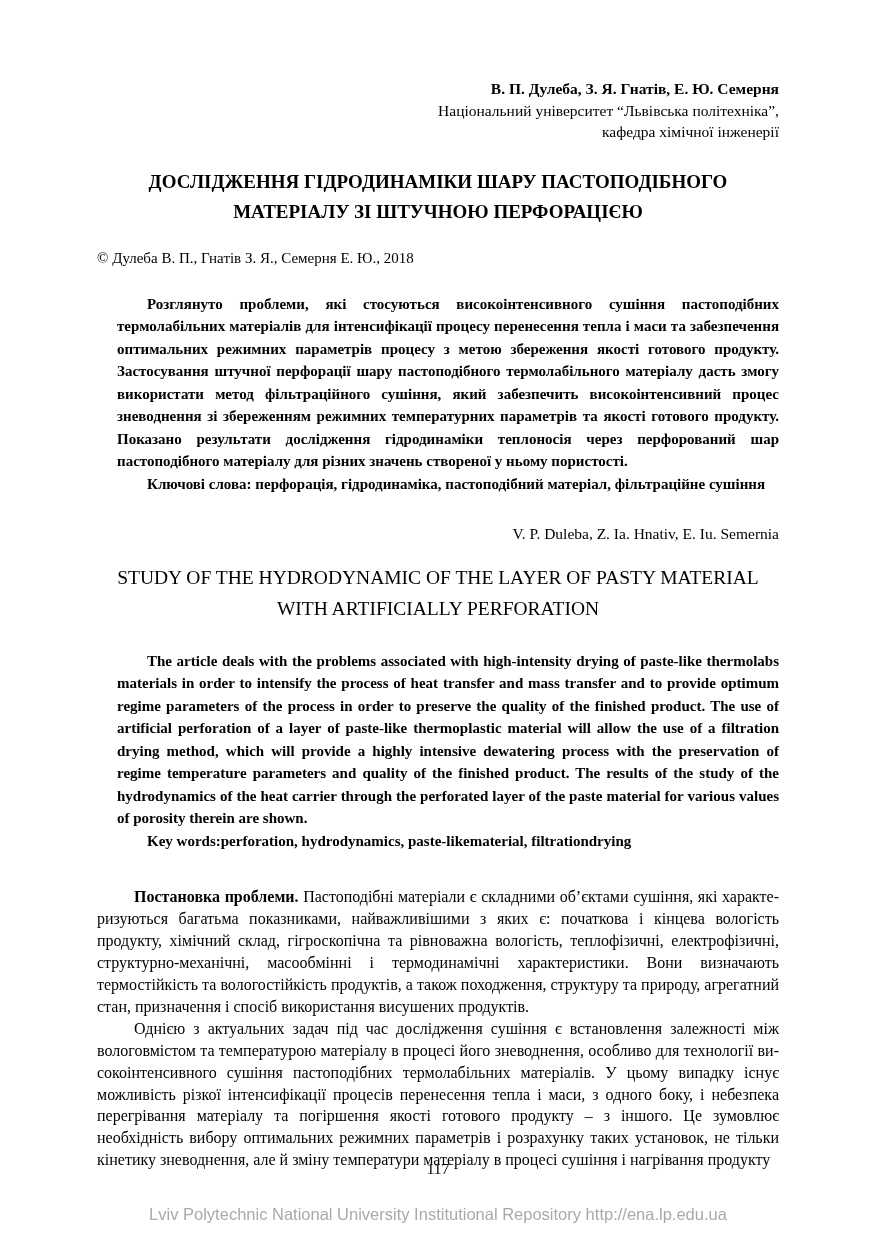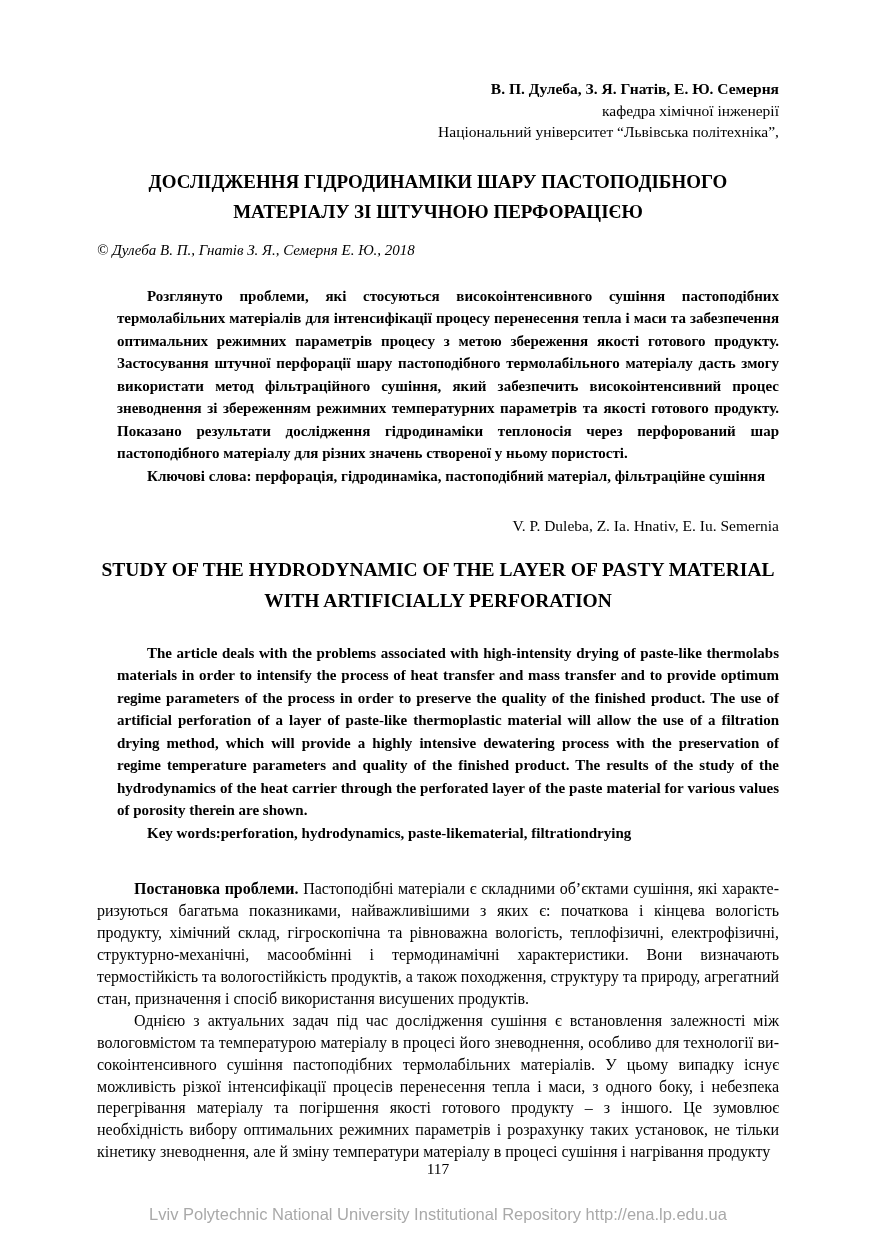--- a/index.html
+++ b/index.html
@@ -27,43 +27,42 @@
     line-height: 1.4;
   }
   .title-ua {
     text-align: center;
     font-weight: bold;
     font-size: 19px;
     line-height: 1.55;
     margin-top: 24px;
   }
   .copyright {
-    font-style: italic;
     font-size: 15px;
-    margin-top: 16px;
+    margin-top: 24px;
   }
   .abstract-block {
     margin-left: 20px;
     margin-top: 26px;
     font-weight: bold;
     font-size: 15px;
     line-height: 1.5;
     text-align: justify;
   }
   .abstract-block p { text-indent: 30px; }
   .keywords { margin-top: 0; }
   .authors-en {
     text-align: right;
     font-weight: normal;
     font-size: 15.5px;
     margin-top: 30px;
   }
   .title-en {
     text-align: center;
-    font-weight: bold;
+    font-weight: normal;
     font-size: 19.5px;
     line-height: 1.55;
     margin-top: 20px;
   }
   .body-text {
     margin-top: 34px;
     font-size: 16px;
     line-height: 1.37;
     text-align: justify;
   }
@@ -88,22 +87,22 @@
     color: #a9a9a9;
     font-family: Liberation Sans, sans-serif;
   }
 </style>
 </head>
 <body>
 
 <div class="page">
 
   <div class="authors-ua">В. П. Дулеба, З. Я. Гнатів, Е. Ю. Семерня</div>
+  <div class="affiliation">Національний університет “Львівська політехніка”,</div>
   <div class="affiliation">кафедра хімічної інженерії</div>
-  <div class="affiliation">Національний університет “Львівська політехніка”,</div>
 
   <h1 class="title-ua">ДОСЛІДЖЕННЯ ГІДРОДИНАМІКИ ШАРУ ПАСТОПОДІБНОГО МАТЕРІАЛУ ЗІ ШТУЧНОЮ ПЕРФОРАЦІЄЮ</h1>
 
   <div class="copyright">© Дулеба В. П., Гнатів З. Я., Семерня Е. Ю., 2018</div>
 
   <div class="abstract-block">
     <p>Розглянуто проблеми, які стосуються високоінтенсивного сушіння пастоподібних термолабільних матеріалів для інтенсифікації процесу перенесення тепла і маси та забезпечення оптимальних режимних параметрів процесу з метою збереження якості готового продукту. Застосування штучної перфорації шару пастоподібного термолабільного матеріалу дасть змогу використати метод фільтраційного сушіння, який забезпечить високоінтенсивний процес зневоднення зі збереженням режимних температурних параметрів та якості готового продукту. Показано результати дослідження гідродинаміки теплоносія через перфорований шар пастоподібного матеріалу для різних значень створеної у ньому пористості.</p>
     <p class="keywords">Ключові слова: перфорація, гідродинаміка, пастоподібний матеріал, фільтраційне сушіння</p>
   </div>
 

